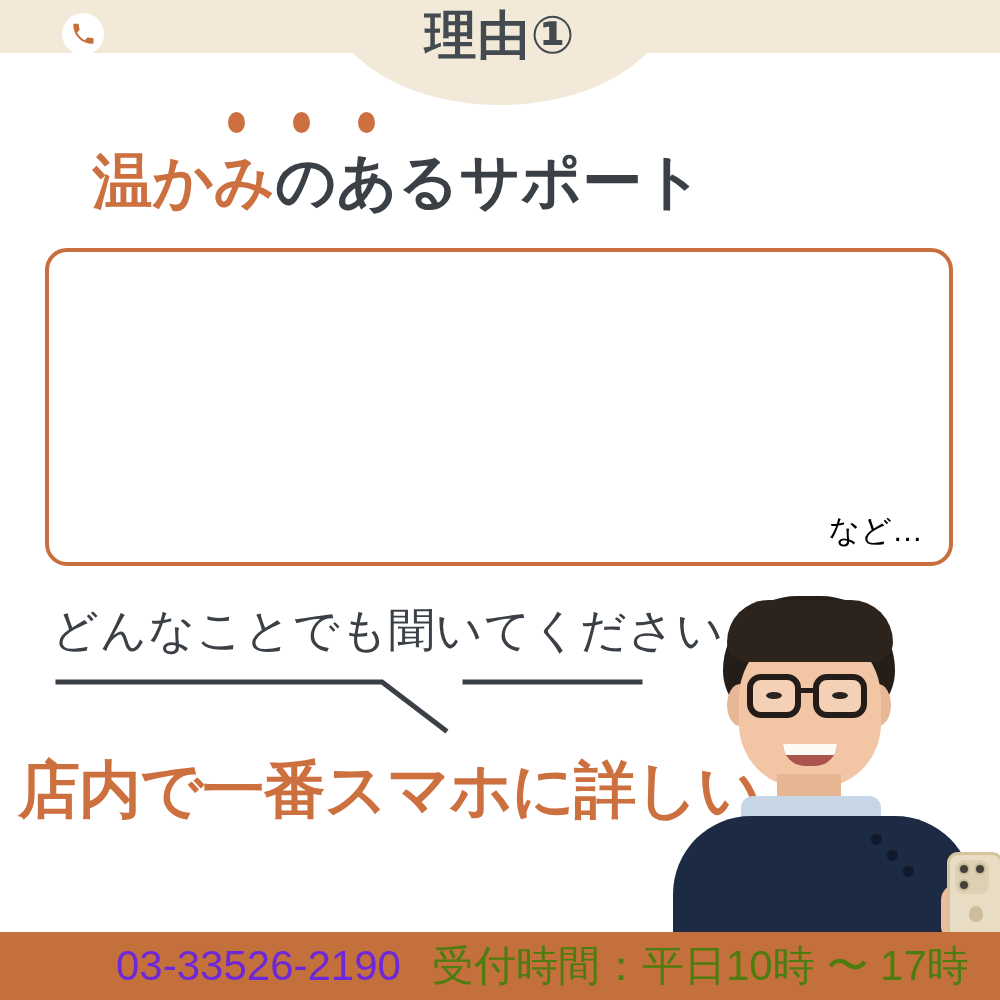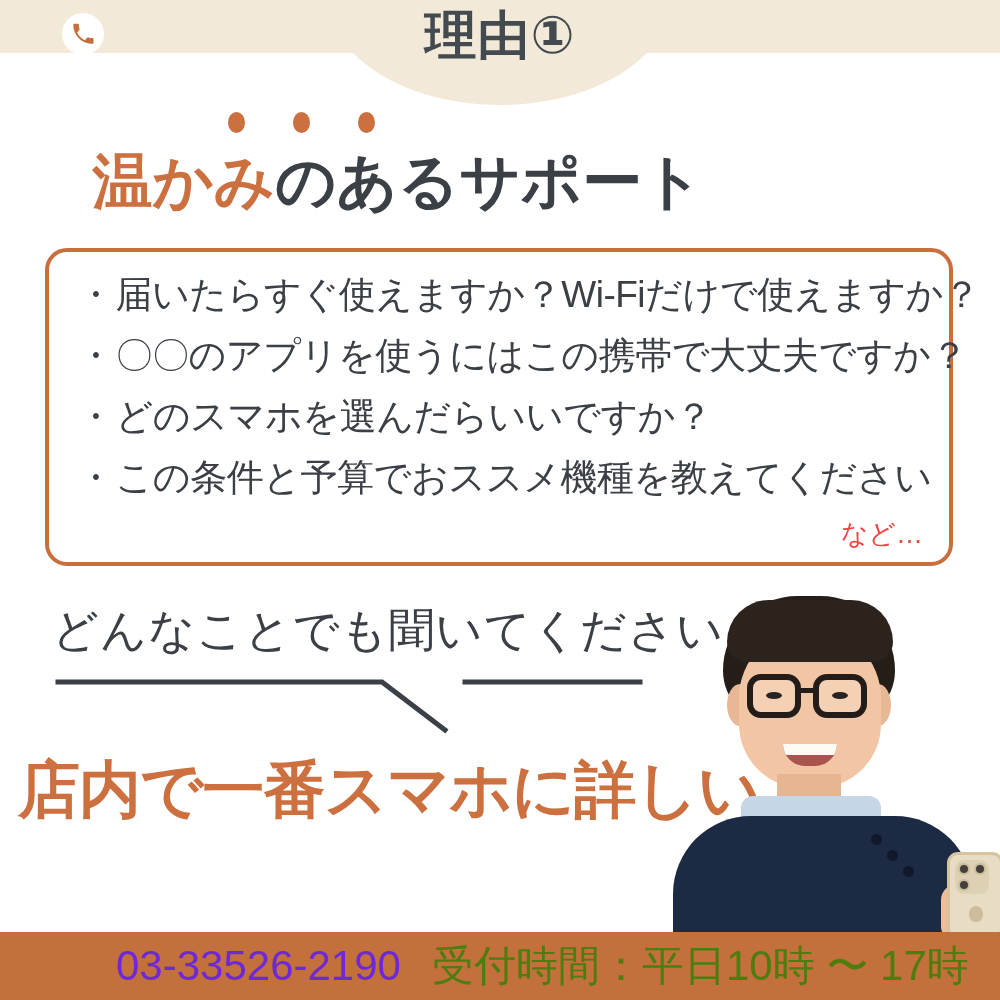--- a/index.html
+++ b/index.html
@@ -112,22 +112,22 @@
     line-height: 1.0;
     margin-bottom: 24px;
     white-space: nowrap;
     letter-spacing: -0.5px;
   }
   .qitem .bull { margin-right: 2px; }
   .nado {
     position: absolute;
     right: 26px;
     bottom: 10px;
-    font-size: 27px;
-    color: #ef4444;
+    font-size: 31px;
+    color: #000000;
     letter-spacing: 0px;
   }
 
   
   .askline {
     position: absolute;
     left: 52px;
     top: 600px;
     font-size: 46px;
     color: #3A4046;
@@ -420,26 +420,20 @@
 
   <div class="dots">
     <span class="dot d1"></span>
     <span class="dot d2"></span>
     <span class="dot d3"></span>
   </div>
 
   <div class="headline"><span class="hl-accent">温かみ</span><span>のあるサポート</span></div>
 
   <div class="qbox">
-    <div class="qlist">
-      <div class="qitem"><span class="bull">・</span><span>届いたらすぐ使えますか？Wi-Fiだけで使えますか？</span></div>
-      <div class="qitem"><span class="bull">・</span><span>〇〇のアプリを使うにはこの携帯で大丈夫ですか？</span></div>
-      <div class="qitem"><span class="bull">・</span><span>どのスマホを選んだらいいですか？</span></div>
-      <div class="qitem"><span class="bull">・</span><span>この条件と予算でおススメ機種を教えてください</span></div>
-    </div>
     <div class="nado">など…</div>
   </div>
 
   <div class="askline">どんなことでも聞いてください！</div>
   <svg class="bubble-svg" viewBox="0 0 650 72">
     <path d="M18 14 L342 14 L405 62" stroke="#3A4046" stroke-width="5" fill="none" stroke-linecap="square"></path>
     <path d="M425 14 L600 14" stroke="#3A4046" stroke-width="5" fill="none" stroke-linecap="square"></path>
   </svg>
 
   <div class="callout-orange">店内で一番スマホに詳しい</div>

